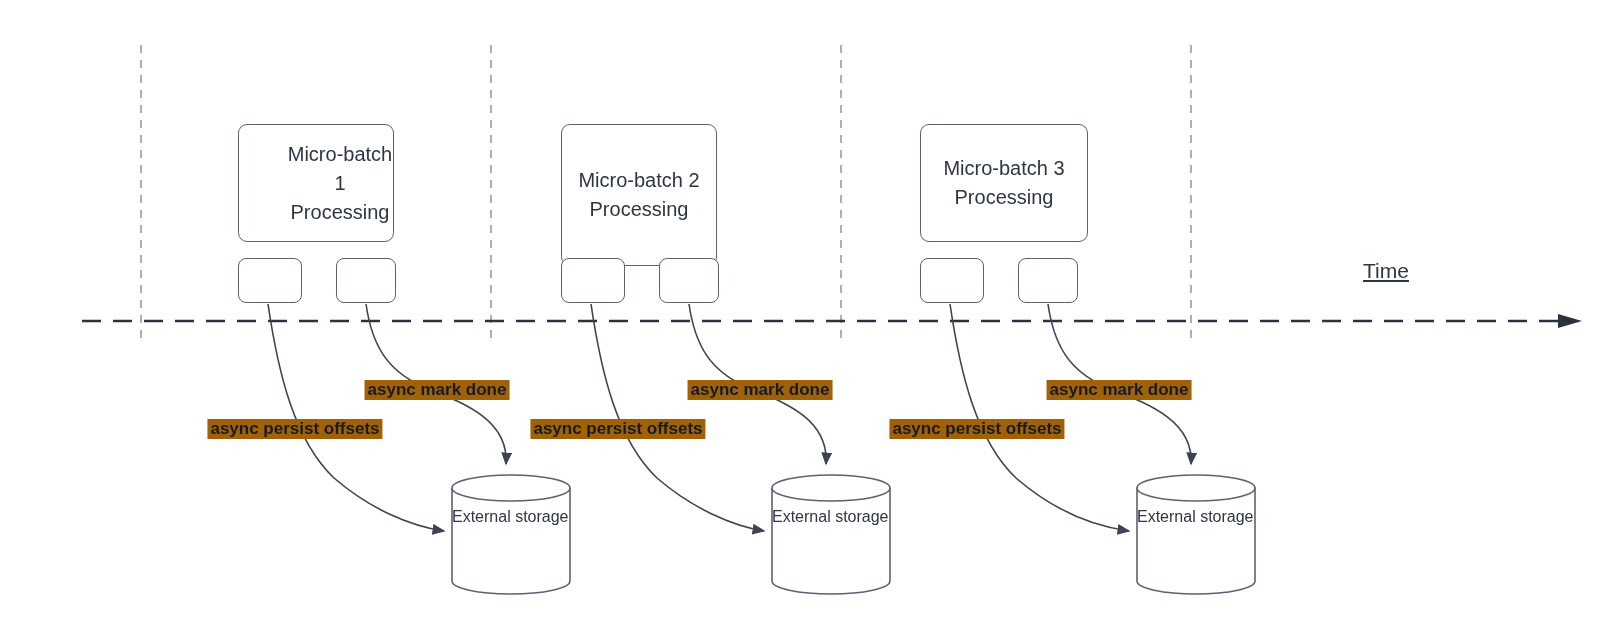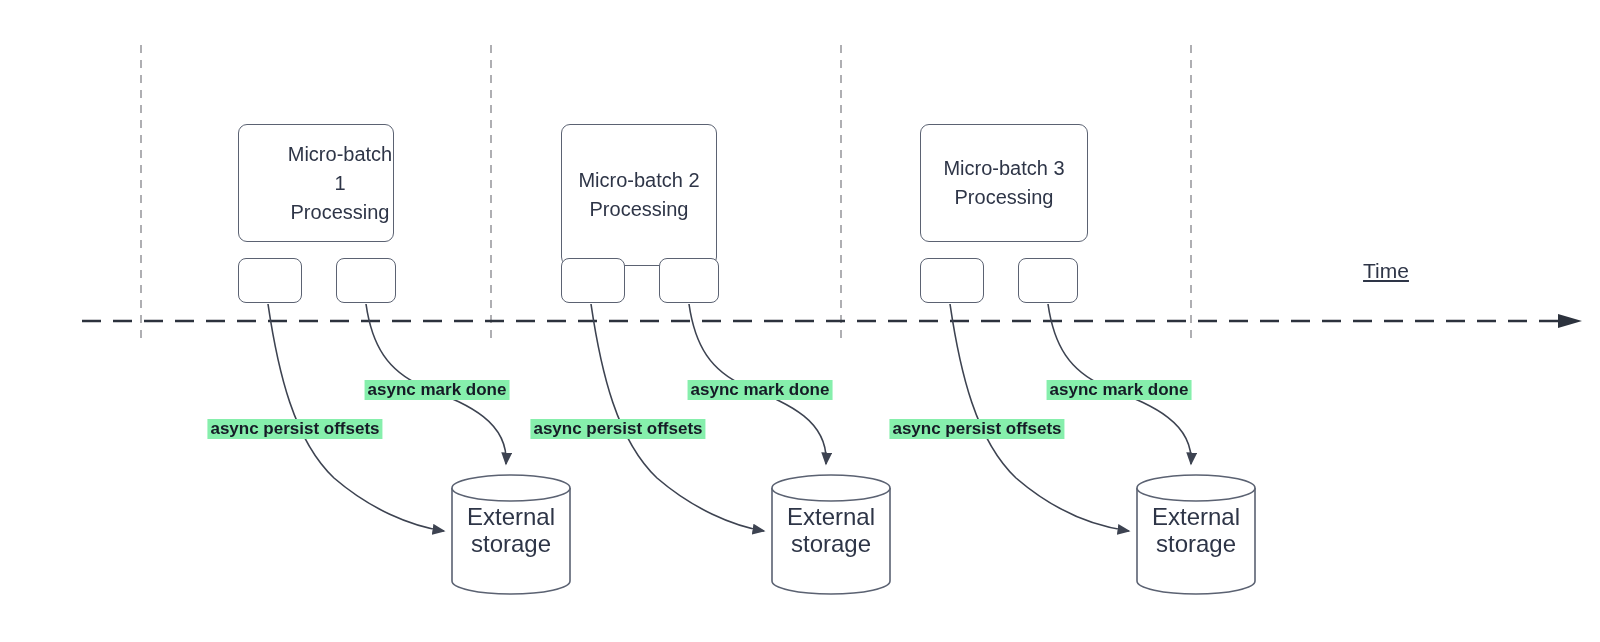--- a/index.html
+++ b/index.html
@@ -18,27 +18,27 @@
   .main-box{
     position:absolute;border:1.5px solid var(--shape-border);border-radius:9px;
     background:#ffffff;display:flex;align-items:center;justify-content:center;
     text-align:center;color:var(--shape-text);font-size:20px;line-height:29px;
   }
   .small-box{
     position:absolute;border:1.5px solid var(--shape-border);border-radius:8px;
     background:#ffffff;
   }
   .storage-label{
-    position:absolute;text-align:center;color:var(--shape-text);
-    font-size:24px;line-height:27px;
+    position:absolute;color:var(--shape-text);
+    font-size:16px;line-height:27px;
   }
   .flow-label{
     position:absolute;transform:translateX(-50%);white-space:nowrap;
     font-size:17px;font-weight:bold;color:var(--label-text);
-    background:#86efac;padding:0 3px;text-align:right;
+    background:#a16207;padding:0 3px;text-align:right;
   }
   .time-label{
     position:absolute;transform:translateX(-50%);font-size:21px;
     color:var(--shape-text);white-space:nowrap;text-decoration:underline;
   }
 </style>
 </head>
 <body>
 
 <div class="stage">

